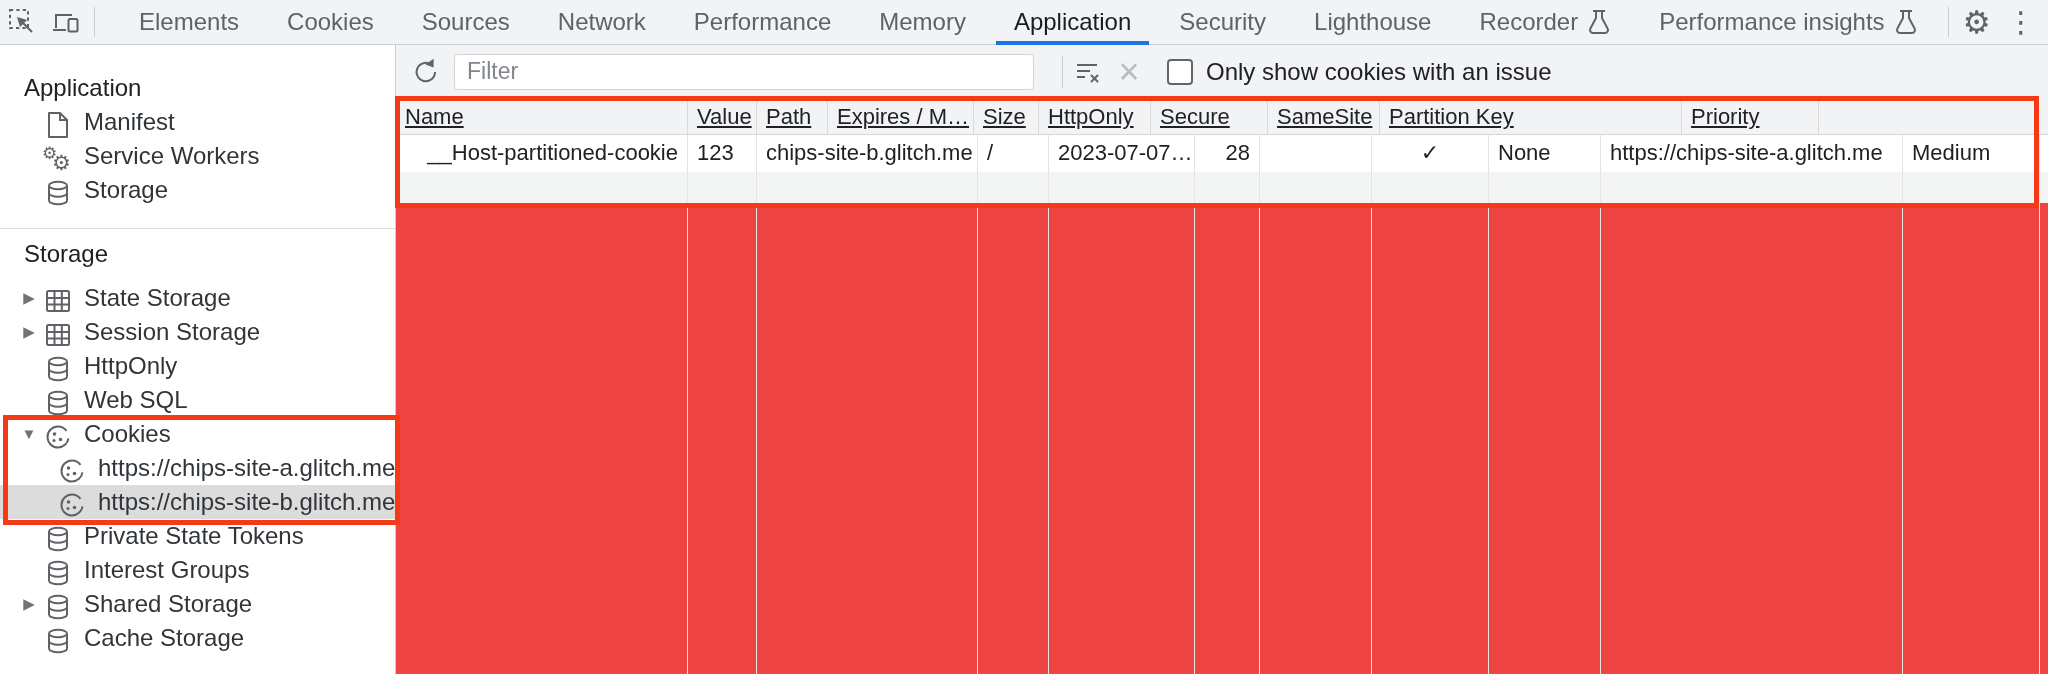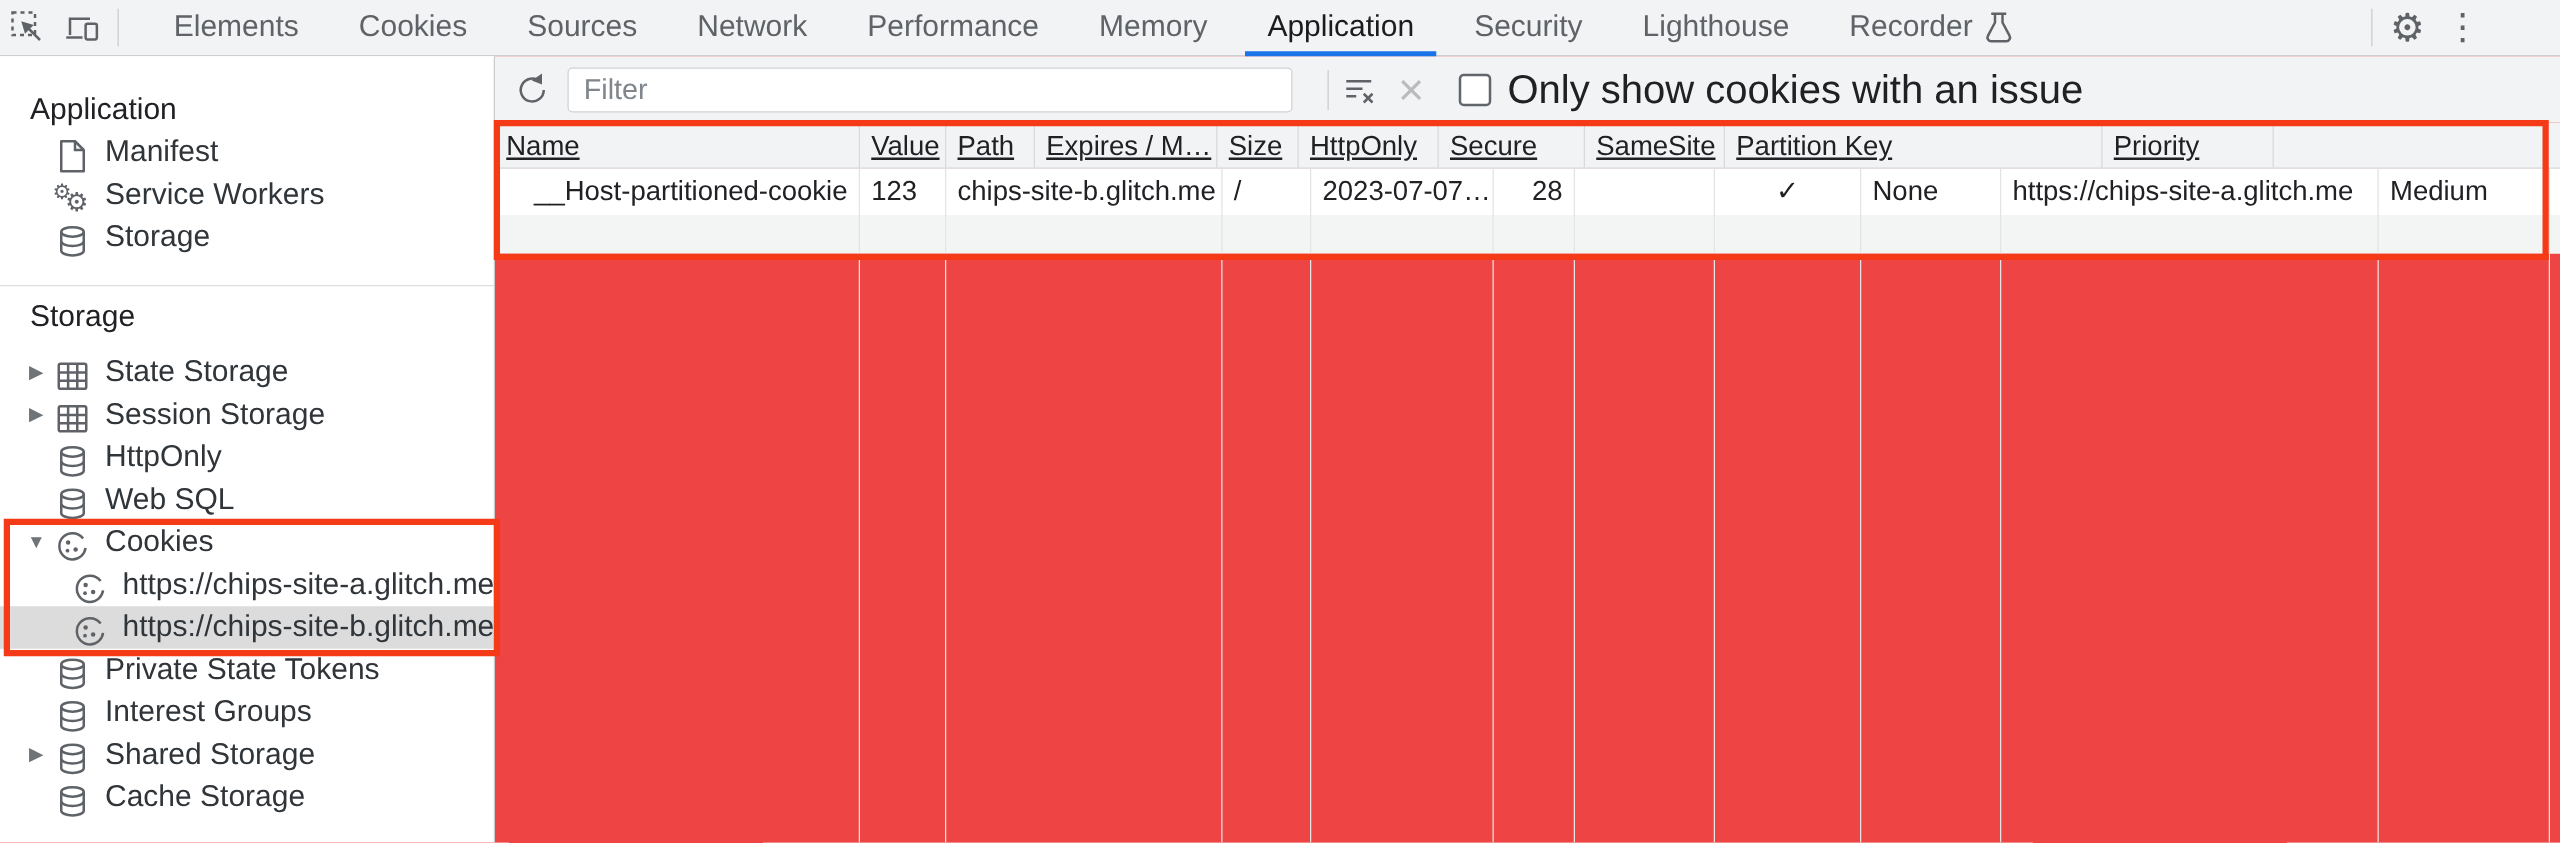--- a/index.html
+++ b/index.html
@@ -40,21 +40,21 @@
   
   .main { flex:1; display:flex; flex-direction:column; background:#ef4444; }
   .cookie-toolbar { height:53px; background:#f1f3f4; display:flex; align-items:center; flex:none; }
   .refresh-btn { width:44px; height:44px; margin-left:8px; display:flex; align-items:center; justify-content:center; flex:none; }
   .filter-input { width:580px; height:36px; margin-left:6px; border:1px solid #cfd2d6; border-radius:4px; background:#fff; font-size:23px; padding:0 12px; color:#202124; outline:none; font-family:inherit; }
   .filter-input::placeholder { color:#80868b; }
   .toolbar-sep { width:1px; height:32px; background:#c9ccd0; margin-left:28px; flex:none; }
   .clearfilter-btn { width:44px; height:44px; margin-left:2px; display:flex; align-items:center; justify-content:center; }
   .x-disabled { font-size:36px; color:#b8bcbf; width:40px; text-align:center; }
   .issue-checkbox { width:26px; height:26px; border:2px solid #60666b; border-radius:4px; background:#fff; margin-left:18px; flex:none; }
-  .issue-label { font-size:32px; margin-left:13px; color:#202124; }
+  .issue-label { font-size:24px; margin-left:13px; color:#202124; }
 
   
   .tbl-header { display:flex; height:37px; background:#f1f3f4; border-bottom:1px solid #d6d6d6; flex:none; }
   .tbl-row { display:flex; height:37px; background:#fff; flex:none; }
   .tbl-row-stripe { display:flex; height:31px; background:#f3f4f4; flex:none; }
   .cell { padding:0 9px; font-size:22px; line-height:36px; white-space:nowrap; overflow:hidden; border-right:1px solid #e4e4e4; flex:none; }
   .tbl-header .cell { line-height:37px; border-right:1px solid #d9d9d9; color:#202124;text-decoration:underline; }
   .c-name{width:292px} .c-value{width:69px} .c-domain{width:221px} .c-path{width:71px}
   .c-expires{width:146px} .c-size{width:65px} .c-httponly{width:112px} .c-secure{width:117px}
   .c-samesite{width:112px} .c-partition{width:302px} .c-priority{width:137px}
@@ -127,20 +127,29 @@
         </div>
       <div class="tab">
         <span>Recorder</span>
         <span class="flask">
           <svg width="24" height="26" viewBox="0 0 24 26">
             <path d="M6 2 h12" class="stroke" stroke-width="2.2"></path>
             <path d="M9 2 v7 L3.4 19.5 A3 3 0 0 0 6 24 h12 a3 3 0 0 0 2.6-4.5 L15 9 V2" class="stroke" stroke-width="2.2" stroke-linejoin="round"></path>
           </svg>
         </span>
       </div>
+      <div class="tab">
+        <span>Performance insights</span>
+        <span class="flask">
+          <svg width="24" height="26" viewBox="0 0 24 26">
+            <path d="M6 2 h12" class="stroke" stroke-width="2.2"></path>
+            <path d="M9 2 v7 L3.4 19.5 A3 3 0 0 0 6 24 h12 a3 3 0 0 0 2.6-4.5 L15 9 V2" class="stroke" stroke-width="2.2" stroke-linejoin="round"></path>
+          </svg>
+        </span>
+      </div>
     </div>
 
     <div class="topbar-right">
       <div class="vsep"></div>
       <div class="icon-btn">
         <span class="glyph gear-glyph">⚙</span>
       </div>
       <div class="icon-btn">
         <span class="glyph dots-glyph">⋮</span>
       </div>

